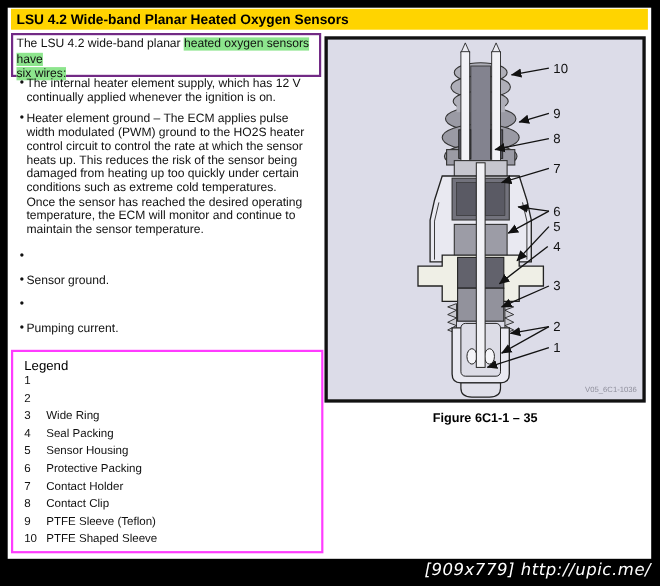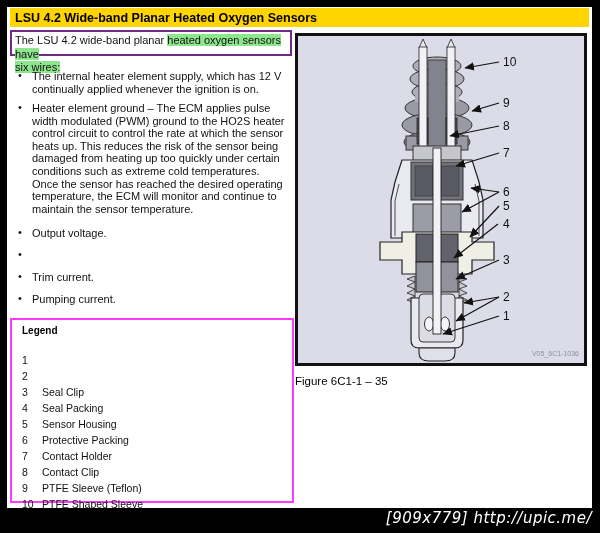--- a/index.html
+++ b/index.html
@@ -22,60 +22,60 @@
     background: #ffd400;
     display: flex; align-items: center;
   }
   .header-bar .title {
     font-size: 12.5px; font-weight: bold; color: #000;
     padding-left: 5px; white-space: nowrap;
   }
   
   .intro-box {
     position: absolute; left: 3px; top: 23px;
-    width: 282px; height: 26px;
+    width: 282px; height: 40px;
     border: 2px solid #722a85;
     background: #fff;
     padding: 2px 3px;
     font-size: 11px; line-height: 13.5px; color: #111;
   }
   .hl { background: #8de58d; }
   
   .bullet-item {
     position: absolute; left: 3px; width: 288px;
     font-size: 11px; line-height: 12.6px; color: #111;
   }
   .bullet-item .marker { position: absolute; left: 8px; top: -1px; font-size: 11px; }
-  .bullet-item .btxt { display: block; margin-left: 22px; width: 254px; }
+  .bullet-item .btxt { display: block; margin-left: 14px; width: 254px; }
   
   .legend-box {
     position: absolute; left: 3px; top: 311px;
     width: 284px; height: 185px;
     border: 2px solid #ff3bff;
     background: #fff;
     padding-top: 5px;
   }
   .legend-title {
-    font-size: 10px; font-weight: bold; color: #000;
-    margin-left: 10px; margin-bottom: 17px;
+    font-size: 12px; font-weight: normal; color: #000;
+    margin-left: 10px; margin-bottom: 0;
   }
   .legend-row { position: relative; height: 16px; font-size: 10.5px; color: #111; }
   .legend-row .lnum { position: absolute; left: 10px; top: 1px; }
   .legend-row .llabel { position: absolute; left: 30px; top: 1px; white-space: nowrap; }
   
   .figure-panel {
     position: absolute; left: 288px; top: 26px;
     width: 292px; height: 333px;
     border: 3px solid #111;
     background: #dcdce8;
   }
   .figure-caption {
     position: absolute; left: 288px; top: 368px;
-    width: 292px; text-align: left;
-    font-size: 11.5px; font-weight: normal; color: #000;
+    width: 292px; text-align: center;
+    font-size: 11.5px; font-weight: bold; color: #000;
   }
   
   .footer-text {
     position: absolute; right: 8px; top: 509px;
     color: #fff; font-size: 15px;
     font-family: "DejaVu Sans", sans-serif;
     letter-spacing: 0.5px;
     font-style: italic;
   }
   svg text { font-family: "Liberation Sans", sans-serif; }
@@ -97,45 +97,44 @@
   <div class="bullet-item" style="top:63px">
     <span class="marker">•</span>
     <span class="btxt">The internal heater element supply, which has 12 V continually applied whenever the ignition is on.</span>
   </div>
   <div class="bullet-item" style="top:95px">
     <span class="marker">•</span>
     <span class="btxt">Heater element ground – The ECM applies pulse width modulated (PWM) ground to the HO2S heater control circuit to control the rate at which the sensor heats up. This reduces the risk of the sensor being damaged from heating up too quickly under certain conditions such as extreme cold temperatures. Once the sensor has reached the desired operating temperature, the ECM will monitor and continue to maintain the sensor temperature.</span>
   </div>
   <div class="bullet-item" style="top:220px">
     <span class="marker">•</span>
-    <span class="btxt">Output voltage.</span>
   </div>
   <div class="bullet-item" style="top:242px">
     <span class="marker">•</span>
+    <span class="btxt">Sensor ground.</span>
   </div>
   <div class="bullet-item" style="top:264px">
     <span class="marker">•</span>
-    <span class="btxt">Trim current.</span>
   </div>
   <div class="bullet-item" style="top:286px">
     <span class="marker">•</span>
     <span class="btxt">Pumping current.</span>
   </div>
 
   <div class="legend-box">
     <div class="legend-title">Legend</div>
     <div class="legend-row">
       <span class="lnum">1</span>
     </div>
     <div class="legend-row">
       <span class="lnum">2</span>
     </div>
     <div class="legend-row">
       <span class="lnum">3</span>
-      <span class="llabel">Seal Clip</span>
+      <span class="llabel">Wide Ring</span>
     </div>
     <div class="legend-row">
       <span class="lnum">4</span>
       <span class="llabel">Seal Packing</span>
     </div>
     <div class="legend-row">
       <span class="lnum">5</span>
       <span class="llabel">Sensor Housing</span>
     </div>
     <div class="legend-row">

